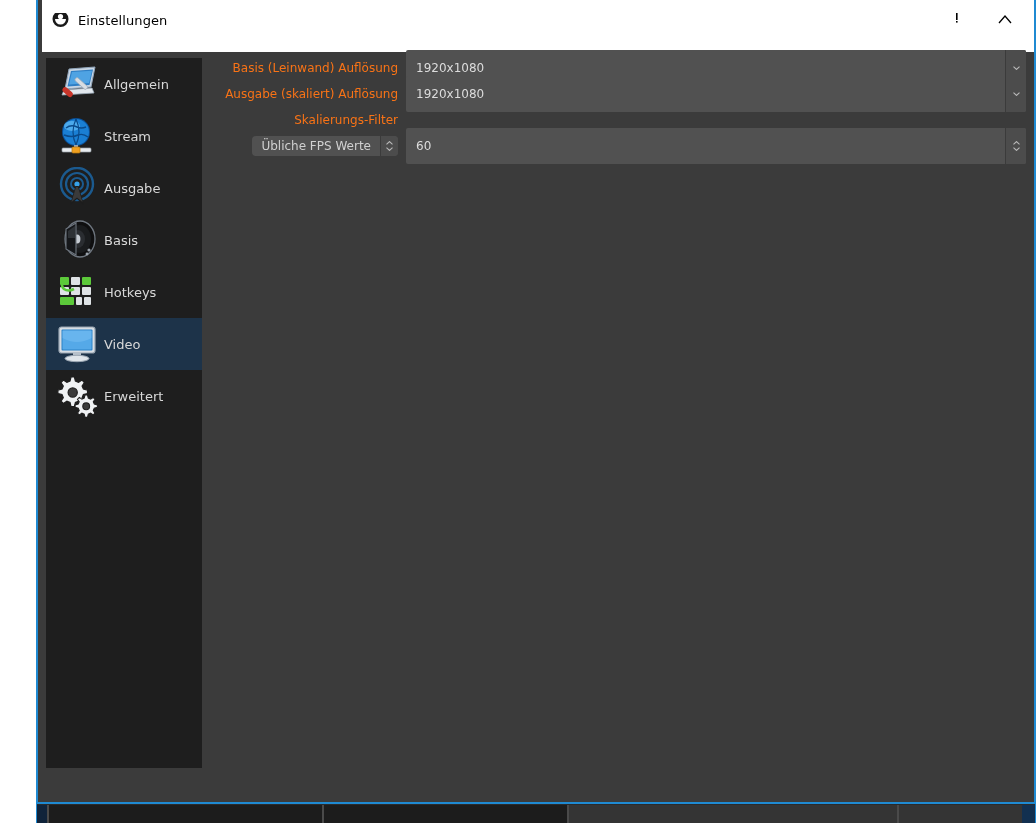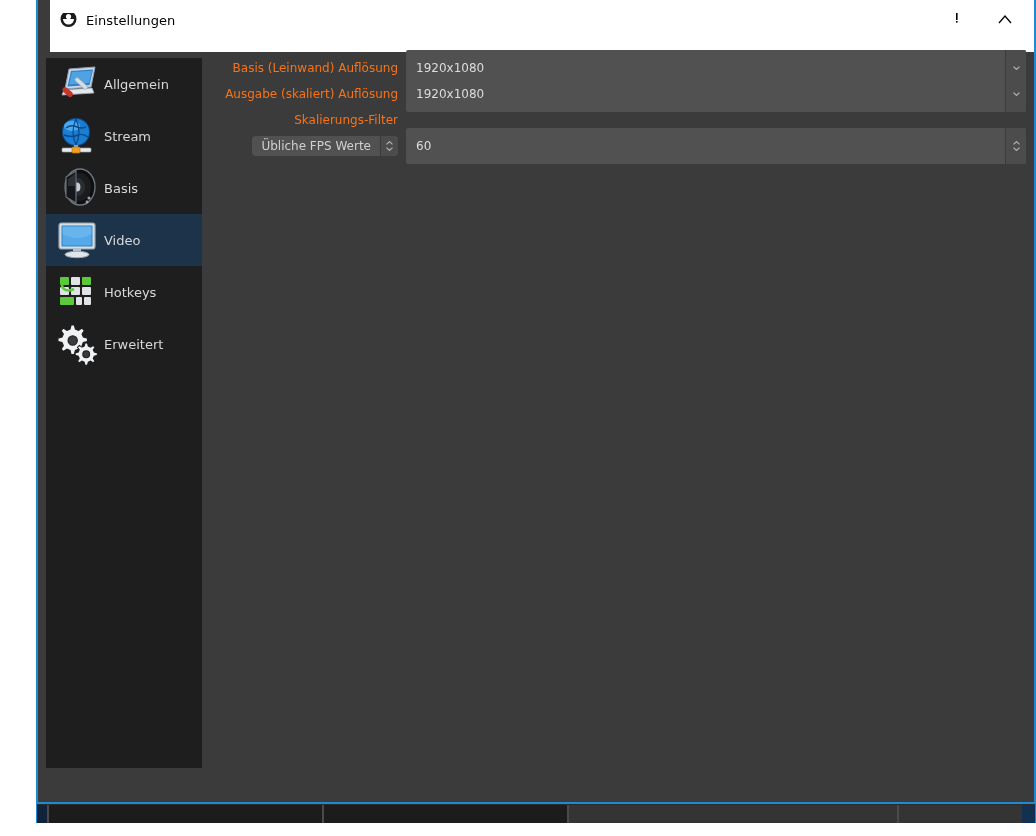--- a/index.html
+++ b/index.html
@@ -60,21 +60,21 @@
     height: 804px;
     background: #3b3b3b;
     border: 2px solid #1f8ad2;
     border-top: none;
     box-sizing: border-box;
   }
 
   
   #titlebar {
     position: absolute;
-    left: 12px;
+    left: 4px;
     top: 0;
     right: 0;
     height: 52px;
     background: #ffffff;
     display: flex;
     align-items: flex-end;
     box-sizing: border-box;
     overflow: hidden;
     gap: 41px;
   }
@@ -357,67 +357,80 @@
             <path d="M21 4 q-6 13 0 26" stroke="#0a4a8a" stroke-width="1.2" fill="none"></path>
             <path d="M21 4 q6 13 0 26" stroke="#0a4a8a" stroke-width="1.2" fill="none"></path>
             <rect x="19" y="30" width="4" height="5" fill="#9aa3ad"></rect>
             <rect x="7" y="33" width="29" height="4" rx="1" fill="#e8ecef" stroke="#98a2ab" stroke-width="0.7"></rect>
             <rect x="17" y="32" width="8" height="6" rx="1" fill="#f0a020" stroke="#b97a10" stroke-width="0.7"></rect>
           </svg>
         </span>
         <span class="nav-label">Stream</span>
       </div>
 
+      <div class="nav-item">
+        <span class="nav-icon">
+          <svg width="44" height="42" viewBox="0 0 44 42">
+            <circle cx="22" cy="17" r="16" fill="none" stroke="#1b5a8f" stroke-width="2.4"></circle>
+            <circle cx="22" cy="17" r="11" fill="none" stroke="#1b5a8f" stroke-width="2.2"></circle>
+            <circle cx="22" cy="17" r="6" fill="none" stroke="#1b5a8f" stroke-width="2"></circle>
+            <circle cx="22" cy="17" r="2.6" fill="#37a2ea"></circle>
+            <path d="M20.5 19 L23.5 19 L29 38 L22 32 L15 38 Z" fill="#1d1d1d"></path>
+            <path d="M21 20 L23 20 L27.5 35 L22 30.5 L16.5 35 Z" fill="#3a3a3a"></path>
+          </svg>
+        </span>
+        <span class="nav-label">Ausgabe</span>
+      </div>
 
       <div class="nav-item">
         <span class="nav-icon">
           <svg width="46" height="44" viewBox="0 0 46 44">
             <ellipse cx="26" cy="21" rx="15" ry="18" fill="#0f0f10" stroke="#6f7780" stroke-width="1.3"></ellipse>
             <ellipse cx="26" cy="21" rx="11" ry="14" fill="#1a1c1e"></ellipse>
             <ellipse cx="24" cy="21" rx="7" ry="9" fill="#2a2d31"></ellipse>
             <ellipse cx="23" cy="21" rx="3.4" ry="4.6" fill="#c6ccd3"></ellipse>
             <path d="M12 11 L22 5 L22 37 L12 31 Z" fill="#15171a" stroke="#6f7780" stroke-width="1.1"></path>
             <path d="M14 13 L21 8 L21 20 L14 20 Z" fill="#2e3236"></path>
             <circle cx="35" cy="32" r="1.6" fill="#9aa2aa"></circle>
             <circle cx="33" cy="36" r="1.4" fill="#9aa2aa"></circle>
           </svg>
         </span>
         <span class="nav-label">Basis</span>
-      </div>
-
-      <div class="nav-item selected">
-        <span class="nav-icon">
-          <svg width="46" height="40" viewBox="0 0 46 40">
-            <rect x="5" y="3" width="36" height="26" rx="2.5" fill="#d7dde3" stroke="#9aa6b2" stroke-width="1.2"></rect>
-            <rect x="7.5" y="5.5" width="31" height="21" rx="1" fill="#2d83c8"></rect>
-            <rect x="8.5" y="6.5" width="29" height="19" rx="1" fill="#55a9e8"></rect>
-            <path d="M8.5 6.5 L37.5 6.5 L37.5 14 Q23 22 8.5 14 Z" fill="#79c0f2" opacity="0.55"></path>
-            <rect x="19" y="29" width="8" height="4" fill="#b7c1cb"></rect>
-            <ellipse cx="23" cy="34.5" rx="12" ry="3.2" fill="#dfe5ea" stroke="#9aa6b2" stroke-width="1"></ellipse>
-          </svg>
-        </span>
-        <span class="nav-label">Video</span>
       </div>
 
       <div class="nav-item">
         <span class="nav-icon">
           <svg width="44" height="38" viewBox="0 0 44 38">
             <rect x="5" y="4" width="9" height="8" rx="1" fill="#5cc93a"></rect>
             <rect x="16" y="4" width="9" height="8" rx="1" fill="#dfe3e6"></rect>
             <rect x="27" y="4" width="9" height="8" rx="1" fill="#5cc93a"></rect>
             <rect x="5" y="14" width="9" height="8" rx="1" fill="#dfe3e6"></rect>
             <rect x="16" y="14" width="9" height="8" rx="1" fill="#dfe3e6"></rect>
             <rect x="27" y="14" width="9" height="8" rx="1" fill="#dfe3e6"></rect>
             <rect x="5" y="24" width="14" height="8" rx="1" fill="#5cc93a"></rect>
             <rect x="21" y="24" width="6" height="8" rx="1" fill="#dfe3e6"></rect>
             <rect x="29" y="24" width="7" height="8" rx="1" fill="#dfe3e6"></rect>
             <path d="M9 9 q-4 3 0 7 q4 3 10 0" stroke="#5cc93a" stroke-width="2.6" fill="none"></path>
           </svg>
         </span>
         <span class="nav-label">Hotkeys</span>
+      </div>
+
+      <div class="nav-item selected">
+        <span class="nav-icon">
+          <svg width="46" height="40" viewBox="0 0 46 40">
+            <rect x="5" y="3" width="36" height="26" rx="2.5" fill="#d7dde3" stroke="#9aa6b2" stroke-width="1.2"></rect>
+            <rect x="7.5" y="5.5" width="31" height="21" rx="1" fill="#2d83c8"></rect>
+            <rect x="8.5" y="6.5" width="29" height="19" rx="1" fill="#55a9e8"></rect>
+            <path d="M8.5 6.5 L37.5 6.5 L37.5 14 Q23 22 8.5 14 Z" fill="#79c0f2" opacity="0.55"></path>
+            <rect x="19" y="29" width="8" height="4" fill="#b7c1cb"></rect>
+            <ellipse cx="23" cy="34.5" rx="12" ry="3.2" fill="#dfe5ea" stroke="#9aa6b2" stroke-width="1"></ellipse>
+          </svg>
+        </span>
+        <span class="nav-label">Video</span>
       </div>
 
       <div class="nav-item">
         <span class="nav-icon">
           <svg width="46" height="42" viewBox="0 0 46 42">
             <g fill="#f0f2f4" stroke="#1e1e1e" stroke-width="1.2">
               <path d="M17 2 l3.4 0 l1 4.1 l3.1 1.3 l3.5-2.3 l2.4 2.4 l-2.3 3.5 l1.3 3.1 l4.1 1 l0 3.4 l-4.1 1 l-1.3 3.1 l2.3 3.5 l-2.4 2.4 l-3.5-2.3 l-3.1 1.3 l-1 4.1 l-3.4 0 l-1-4.1 l-3.1-1.3 l-3.5 2.3 l-2.4-2.4 l2.3-3.5 l-1.3-3.1 l-4.1-1 l0-3.4 l4.1-1 l1.3-3.1 l-2.3-3.5 l2.4-2.4 l3.5 2.3 l3.1-1.3 z"></path>
               <circle cx="18.7" cy="17.5" r="4.6" fill="#3b3b3b" stroke="#1e1e1e"></circle>
             </g>
             <g fill="#f0f2f4" stroke="#1e1e1e" stroke-width="1.1">

